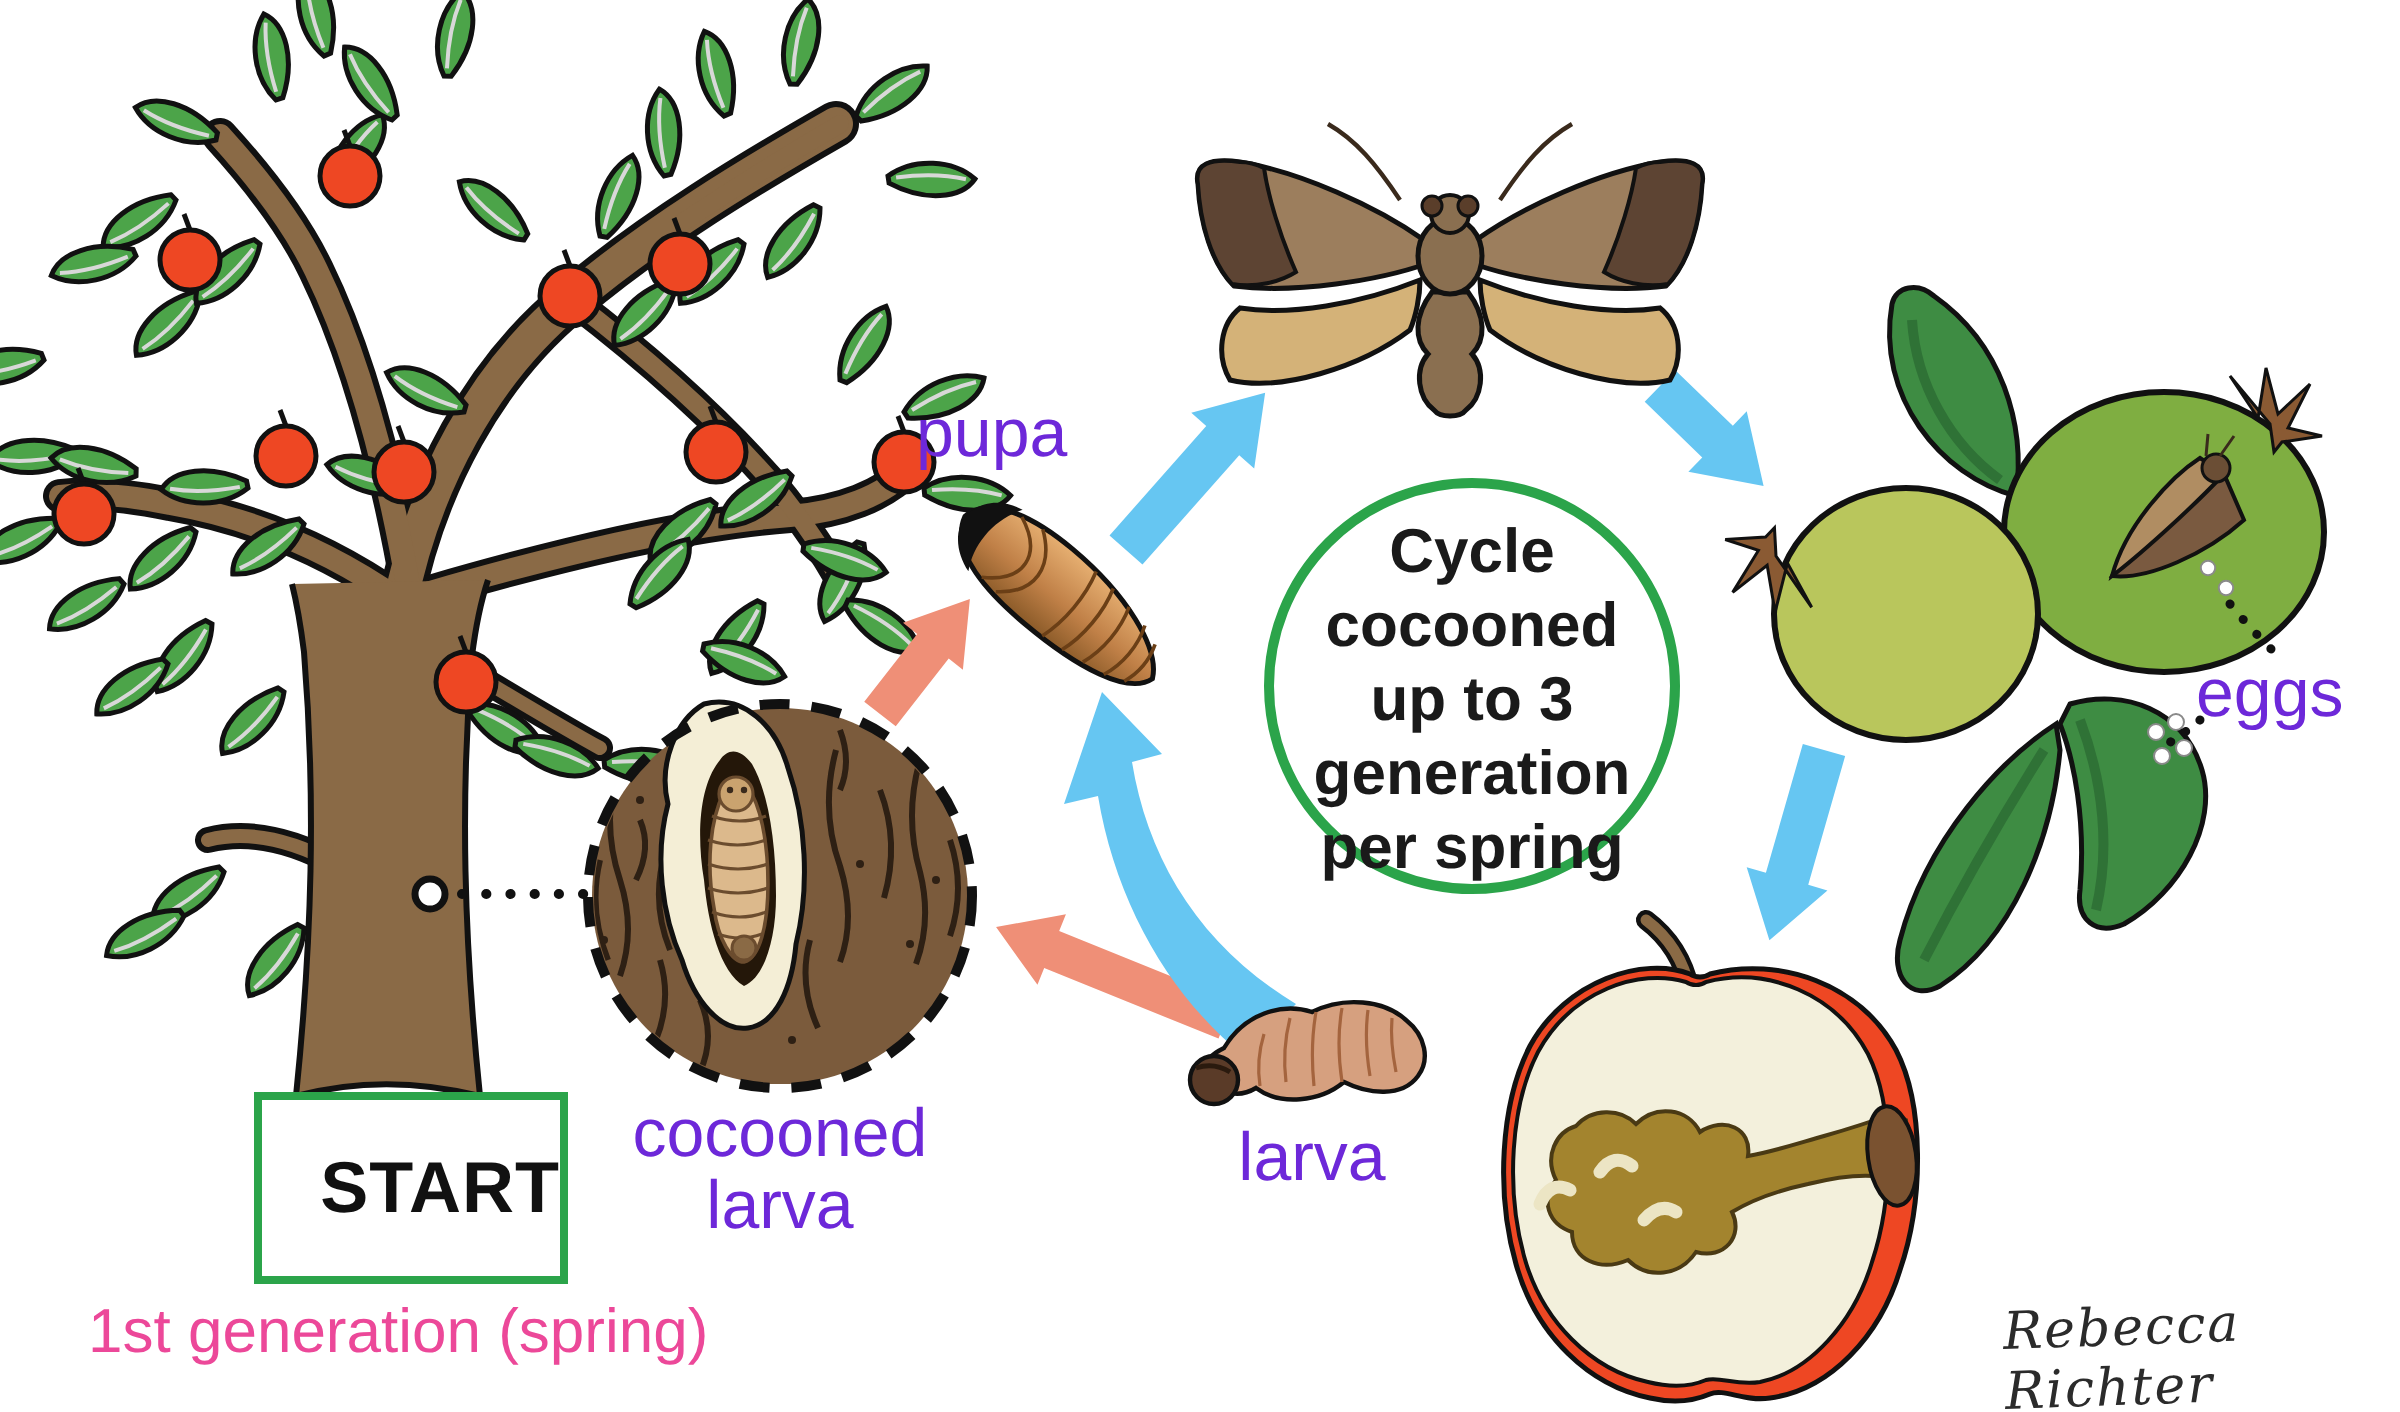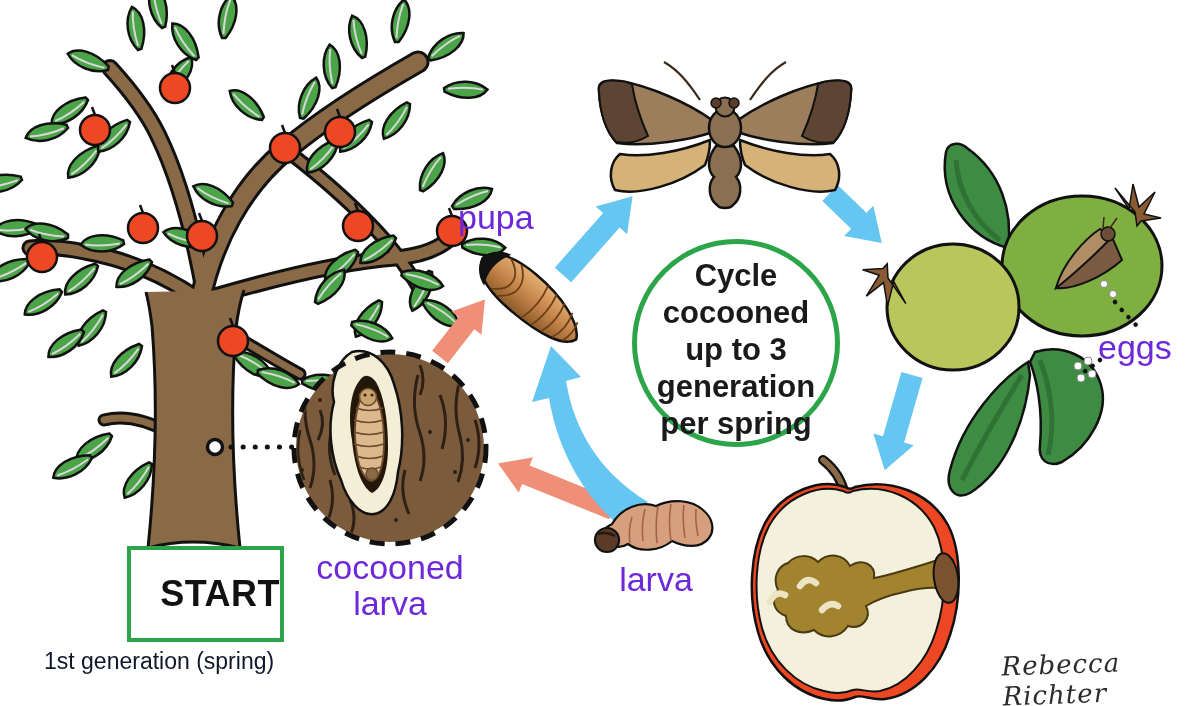--- a/index.html
+++ b/index.html
@@ -9,21 +9,21 @@
   .stage svg.art{position:absolute;left:0;top:0;}
   .label{position:absolute;color:#6d28d9;font-size:34px;font-weight:500;line-height:1.05;}
   .label.center{text-align:center;}
   .cycle-circle{position:absolute;left:632px;top:239px;width:208px;height:208px;border:5px solid #2ba44a;
                 border-radius:50%;display:flex;flex-direction:column;justify-content:flex-end;align-items:center;
                 box-sizing:border-box;background:#fff0;}
   .cycle-circle div{font-size:31px;font-weight:700;line-height:37px;color:#1a1a1a;white-space:nowrap;}
   .start-box{position:absolute;left:127px;top:546px;width:157px;height:96px;border:4px solid #2ba44a;
              box-sizing:border-box;display:flex;flex-direction:column;justify-content:center;align-items:flex-end;}
   .start-box div{font-size:36px;font-weight:700;line-height:40px;letter-spacing:.5px;color:#111;}
-  .caption{position:absolute;left:44px;top:648px;font-size:23px;font-weight:500;color:#0f172a;}
+  .caption{position:absolute;left:44px;top:648px;font-size:31px;font-weight:500;color:#ec4899;}
   .signature{position:absolute;left:1002px;top:648px;width:200px;font-family:"DejaVu Serif",serif;
              font-style:italic;font-size:26px;color:#2b2b2b;letter-spacing:1px;transform:rotate(-2deg);}
 </style>
 </head>
 <body>
 
 <div class="stage">
 
 <svg class="art" width="1200" height="706" viewBox="0 0 1200 706">
   <defs>

